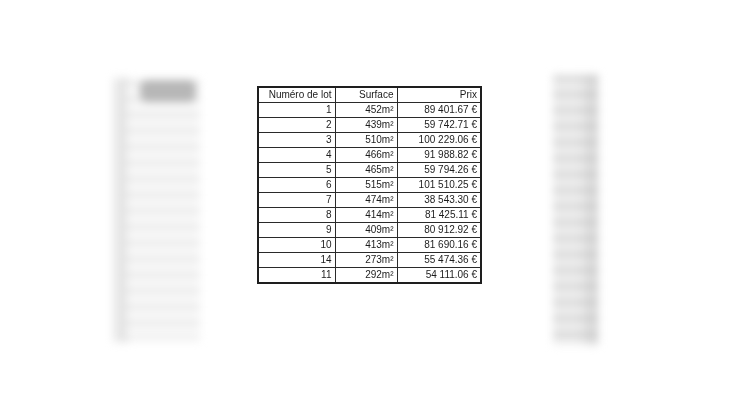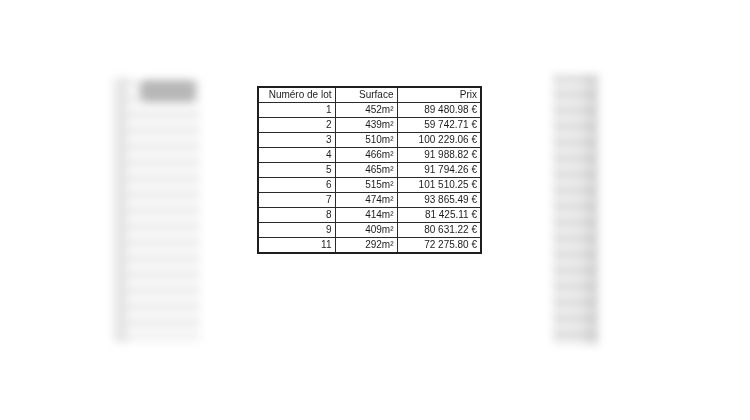--- a/index.html
+++ b/index.html
@@ -104,63 +104,73 @@
       <tr>
         <th>Numéro de lot</th>
         <th>Surface</th>
         <th>Prix</th>
       </tr>
     </thead>
     <tbody>
       <tr>
         <td>1</td>
         <td>452m²</td>
-        <td>89 480.98 €</td>
+        <td>89 401.67 €</td>
       </tr>
       <tr>
         <td>2</td>
         <td>439m²</td>
         <td>59 742.71 €</td>
       </tr>
       <tr>
         <td>3</td>
         <td>510m²</td>
         <td>100 229.06 €</td>
       </tr>
       <tr>
         <td>4</td>
         <td>466m²</td>
         <td>91 988.82 €</td>
       </tr>
       <tr>
         <td>5</td>
         <td>465m²</td>
-        <td>91 794.26 €</td>
+        <td>59 794.26 €</td>
       </tr>
       <tr>
         <td>6</td>
         <td>515m²</td>
         <td>101 510.25 €</td>
       </tr>
       <tr>
         <td>7</td>
         <td>474m²</td>
-        <td>93 865.49 €</td>
+        <td>38 543.30 €</td>
       </tr>
       <tr>
         <td>8</td>
         <td>414m²</td>
         <td>81 425.11 €</td>
       </tr>
       <tr>
         <td>9</td>
         <td>409m²</td>
-        <td>80 631.22 €</td>
+        <td>80 912.92 €</td>
+      </tr>
+      <tr>
+        <td>10</td>
+        <td>413m²</td>
+        <td>81 690.16 €</td>
+      </tr>
+      <tr>
+        <td>14</td>
+        <td>273m²</td>
+        <td>55 474.36 €</td>
       </tr>
       <tr>
         <td>11</td>
         <td>292m²</td>
-        <td>72 275.80 €</td>
+        <td>54 111.06 €</td>
       </tr>
     </tbody>
   </table>
 
 </div>
 
 </body></html>

